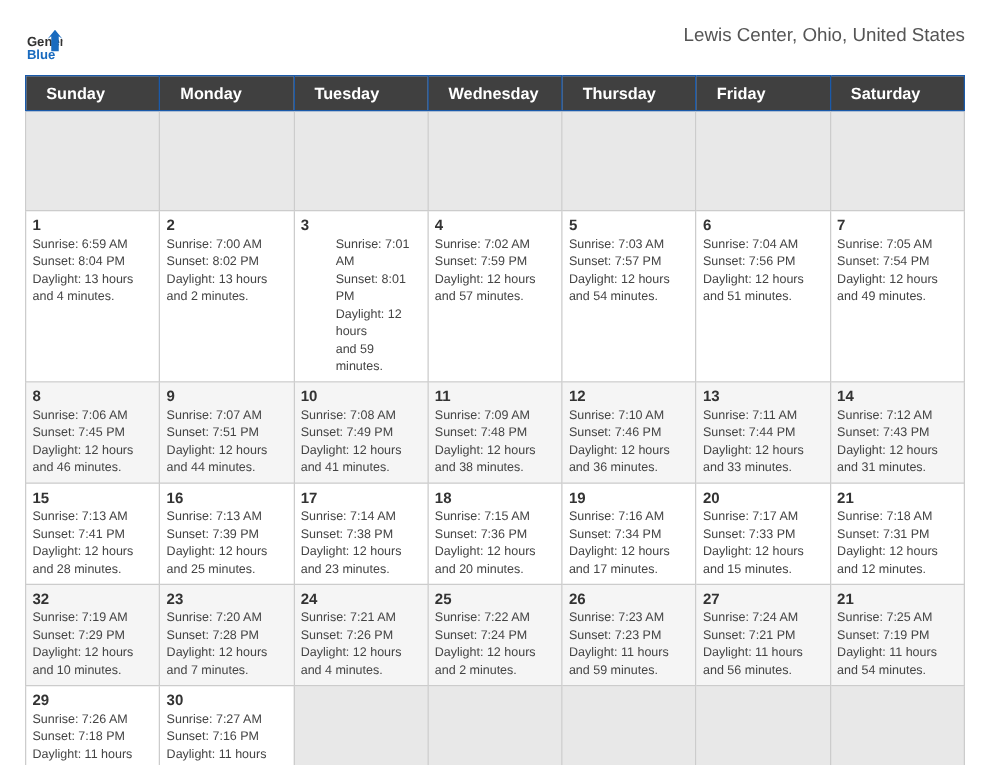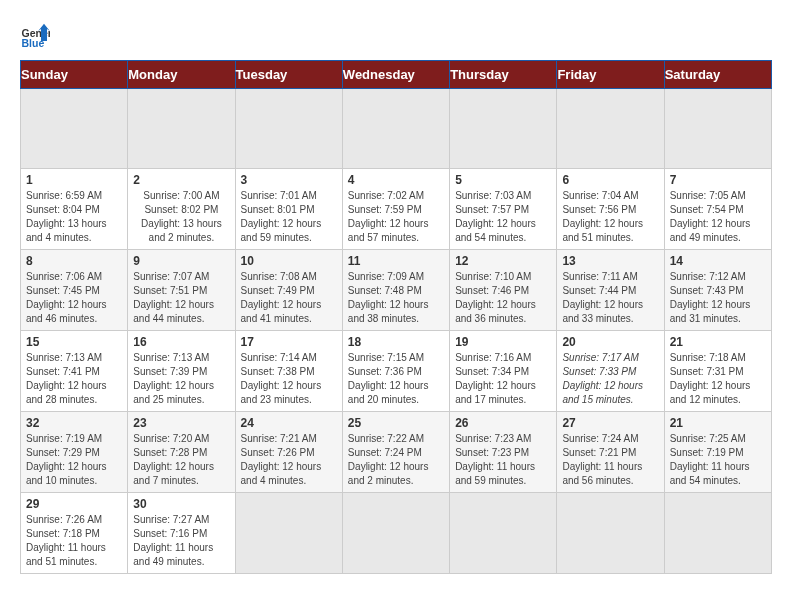--- a/index.html
+++ b/index.html
@@ -36,25 +36,25 @@
     .calendar-subtitle {
       font-size: 15px;
       color: #555;
     }
     table {
       width: 100%;
       border-collapse: collapse;
       table-layout: fixed;
     }
     thead tr th {
-      background-color: #7f1d1d;
+      background-color: #404040;
       color: #fff;
       font-size: 13px;
       font-weight: bold;
-      padding: 6px 0;
+      padding: 6px 16px;
       text-align: left;
       border: 1px solid #1a5aaa;
     }
     tbody tr td {
       vertical-align: top;
       border: 1px solid #ccc;
       padding: 4px 5px;
       font-size: 10.5px;
       color: #333;
       background: #fff;
@@ -87,20 +87,21 @@
 
 <div class="header">
   <div class="logo">
     <svg class="logo-icon" viewBox="0 0 40 40">
       <text x="2" y="22" font-size="14" font-weight="bold" fill="#333">General</text>
       <text x="2" y="36" font-size="14" font-weight="bold" fill="#1a6bbf">Blue</text>
       <polygon points="32,5 40,15 36,12 36,28 28,28 28,12 24,15" fill="#1a6bbf"></polygon>
     </svg>
   </div>
   <div class="title-block">
+    <div class="calendar-subtitle">Lewis Center, Ohio, United States</div>
   </div>
 </div>
 
 <table>
   <thead>
     <tr>
       <th>Sunday</th>
       <th>Monday</th>
       <th>Tuesday</th>
       <th>Wednesday</th>
@@ -122,28 +123,28 @@
       <tr>
         <td>
           <span class="day-num">1</span>
           <div class="day-info" style="white-space: pre-line;">Sunrise: 6:59 AM
 Sunset: 8:04 PM
 Daylight: 13 hours
 and 4 minutes.</div>
         </td>
         <td>
           <span class="day-num">2</span>
-          <div class="day-info" style="white-space: pre-line; text-align: center;">Sunrise: 7:00 AM
+          <div class="day-info" style="white-space: pre-line;">Sunrise: 7:00 AM
 Sunset: 8:02 PM
 Daylight: 13 hours
 and 2 minutes.</div>
         </td>
         <td>
           <span class="day-num">3</span>
-          <div class="day-info" style="white-space: pre-line;">Sunrise: 7:01 AM
+          <div class="day-info" style="white-space: pre-line; margin-left: 28px;">Sunrise: 7:01 AM
 Sunset: 8:01 PM
 Daylight: 12 hours
 and 59 minutes.</div>
         </td>
         <td>
           <span class="day-num">4</span>
           <div class="day-info" style="white-space: pre-line;">Sunrise: 7:02 AM
 Sunset: 7:59 PM
 Daylight: 12 hours
 and 57 minutes.</div>
@@ -252,21 +253,21 @@
         </td>
         <td>
           <span class="day-num">19</span>
           <div class="day-info" style="white-space: pre-line;">Sunrise: 7:16 AM
 Sunset: 7:34 PM
 Daylight: 12 hours
 and 17 minutes.</div>
         </td>
         <td>
           <span class="day-num">20</span>
-          <div class="day-info" style="white-space: pre-line; font-style: italic;">Sunrise: 7:17 AM
+          <div class="day-info" style="white-space: pre-line;">Sunrise: 7:17 AM
 Sunset: 7:33 PM
 Daylight: 12 hours
 and 15 minutes.</div>
         </td>
         <td>
           <span class="day-num">21</span>
           <div class="day-info" style="white-space: pre-line;">Sunrise: 7:18 AM
 Sunset: 7:31 PM
 Daylight: 12 hours
 and 12 minutes.</div>

